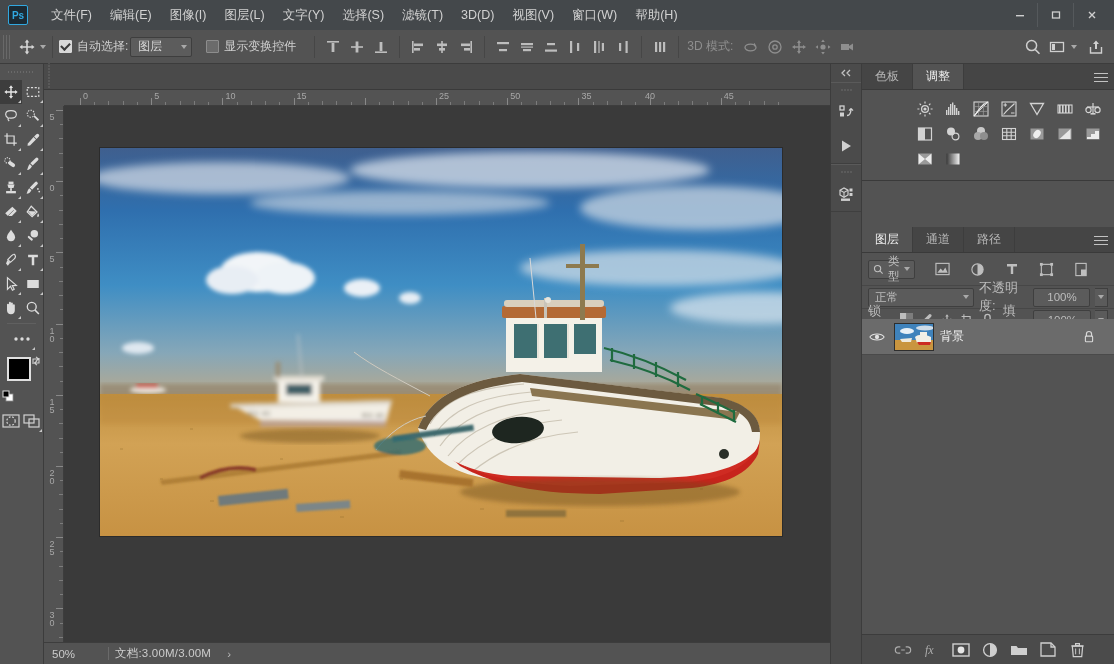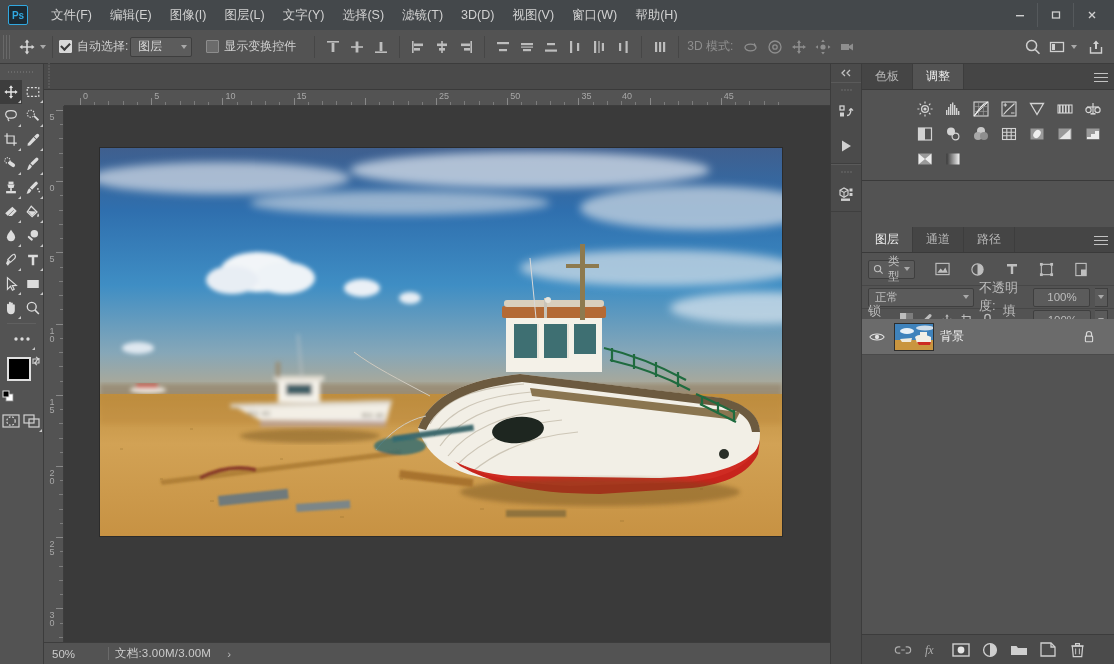--- a/index.html
+++ b/index.html
@@ -698,21 +698,21 @@
         <div class="rtick" style="left: 471.68px; height: 4px; opacity: 0.75;"></div>
         <div class="rtick" style="left: 485.92px; height: 4px; opacity: 0.75;"></div>
         <div class="rtick" style="left: 500.16px; height: 3px; opacity: 0.75;"></div>
         <div class="rtick" style="left: 514.4px; height: 7px;"></div>
         <div class="rlabel" style="left: 517.4px; top: 1px;">35</div>
         <div class="rtick" style="left: 528.64px; height: 3px; opacity: 0.75;"></div>
         <div class="rtick" style="left: 542.88px; height: 4px; opacity: 0.75;"></div>
         <div class="rtick" style="left: 557.12px; height: 4px; opacity: 0.75;"></div>
         <div class="rtick" style="left: 571.36px; height: 3px; opacity: 0.75;"></div>
         <div class="rtick" style="left: 585.6px; height: 7px;"></div>
-        <div class="rlabel" style="left: 558px; top: 1px;">40</div>
+        <div class="rlabel" style="left: 581px; top: 1px;">40</div>
         <div class="rtick" style="left: 599.84px; height: 3px; opacity: 0.75;"></div>
         <div class="rtick" style="left: 614.08px; height: 4px; opacity: 0.75;"></div>
         <div class="rtick" style="left: 628.32px; height: 4px; opacity: 0.75;"></div>
         <div class="rtick" style="left: 642.56px; height: 3px; opacity: 0.75;"></div>
         <div class="rtick" style="left: 656.8px; height: 7px;"></div>
         <div class="rlabel" style="left: 659.8px; top: 1px;">45</div>
         <div class="rtick" style="left: 671.04px; height: 3px; opacity: 0.75;"></div>
         <div class="rtick" style="left: 685.28px; height: 4px; opacity: 0.75;"></div>
         <div class="rtick" style="left: 699.52px; height: 4px; opacity: 0.75;"></div>
         <div class="rtick" style="left: 713.76px; height: 3px; opacity: 0.75;"></div>

